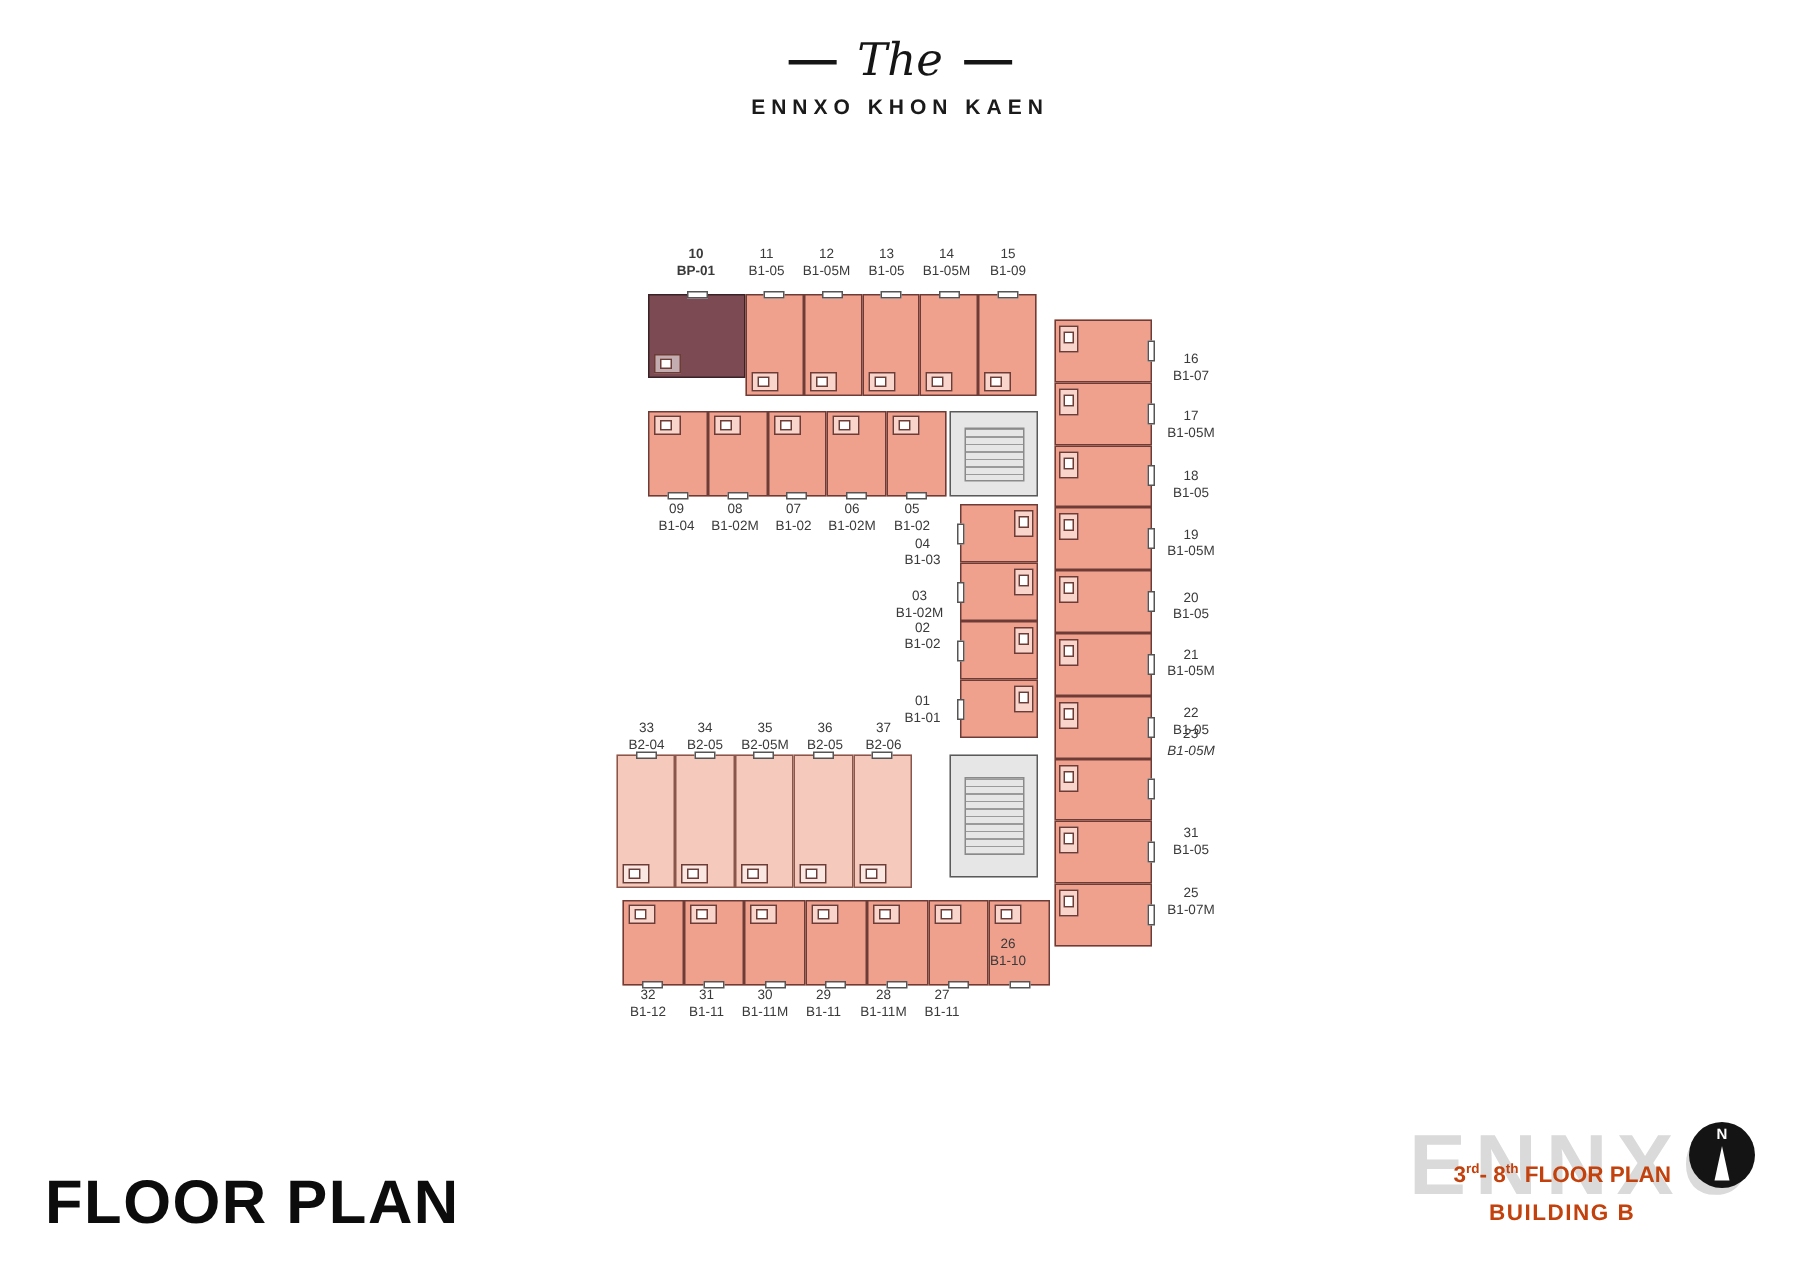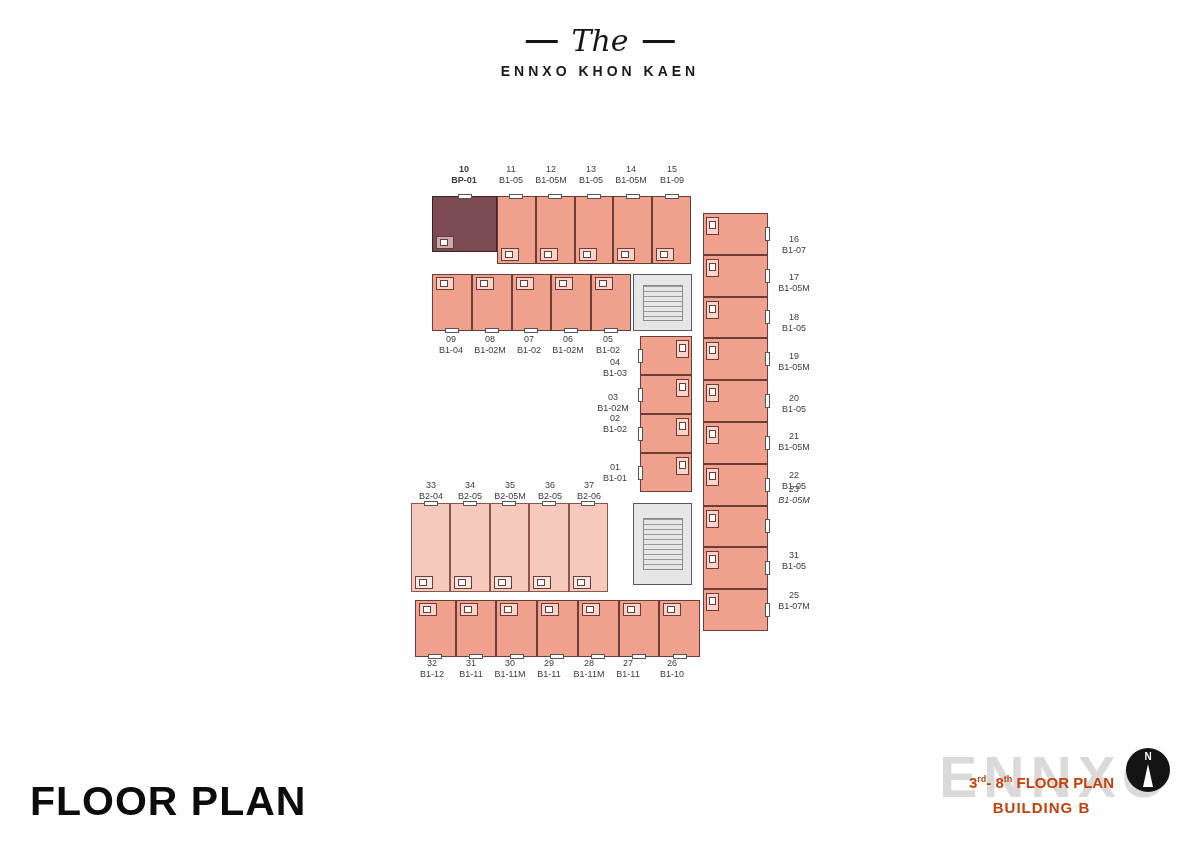--- a/index.html
+++ b/index.html
@@ -327,21 +327,21 @@
         <span class="type">B1-11</span>
       </div>
       <div class="unit-label" style="left: 589px; top: 658px;">
         <span class="no">28</span>
         <span class="type">B1-11M</span>
       </div>
       <div class="unit-label" style="left: 628px; top: 658px;">
         <span class="no">27</span>
         <span class="type">B1-11</span>
       </div>
-      <div class="unit-label" style="left: 672px; top: 658px;">
+      <div class="unit-label" style="left: 672px; top: 624px;">
         <span class="no">26</span>
         <span class="type">B1-10</span>
       </div>
     </div>
 
   <div class="page-title">FLOOR PLAN</div>
 
   <div class="watermark">ENNXO</div>
 
   <div class="footer-right">

